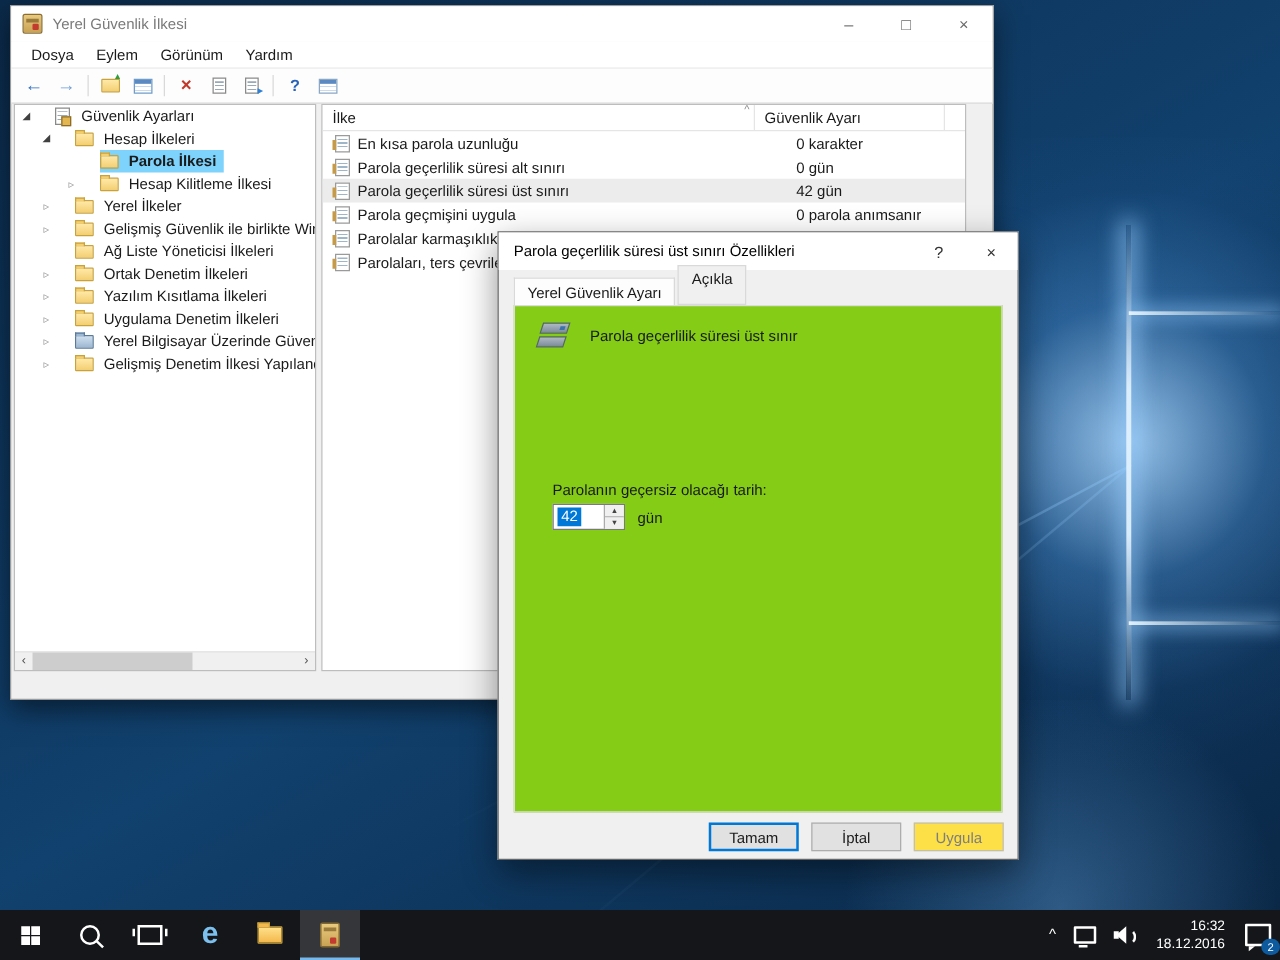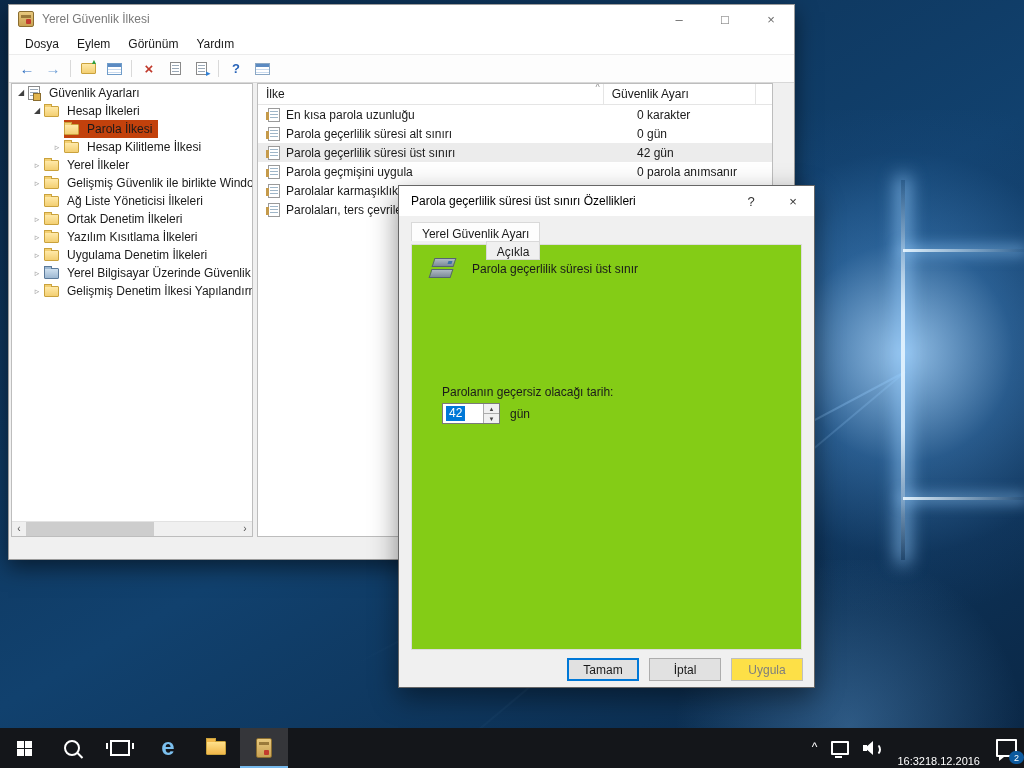--- a/index.html
+++ b/index.html
@@ -53,22 +53,22 @@
   .ico-doc::before{content:"";position:absolute;left:1px;right:1px;top:2px;height:8px;
     background:repeating-linear-gradient(to bottom,#9aa9b8 0 1px,transparent 1px 3px);}
   .ico-doc.arrowed::after{content:"▸";position:absolute;right:-5px;bottom:-4px;color:#2e7fd6;font-size:9px;}
   
   .pane-tree{position:absolute;left:2px;top:78px;width:242px;bottom:22px;background:#fff;
     border:1px solid #bdbdbd;box-sizing:border-box;overflow:hidden;}
   .trow{height:18px;display:flex;align-items:center;white-space:nowrap;}
   .trow.lvl0{padding-left:2px;}.trow.lvl1{padding-left:18px;}.trow.lvl2{padding-left:38px;}
   .chev{width:14px;flex:0 0 14px;text-align:center;color:#9a9a9a;font-size:9px;line-height:18px;}
   .chev.exp{color:#404040;font-size:8px;}
-  .selbg{display:flex;align-items:center;height:18px;padding-right:3px;}
-  .trow.selected .selbg{background:#c2410c;}
+  .selbg{display:flex;align-items:center;height:18px;padding-right:3px;margin-left:16px;}
+  .trow.selected .selbg{background:#7dd3fc;font-weight:bold;}
   .fold{width:15px;height:11px;position:relative;margin-right:5px;flex:0 0 15px;box-sizing:border-box;
     background:linear-gradient(#ffe9a8,#f3cf72);border:1px solid #caa23c;border-radius:1px;}
   .fold::before{content:"";position:absolute;left:-1px;top:-3px;width:6px;height:2px;background:#f3cf72;
     border:1px solid #caa23c;border-bottom:none;}
   .fold.comp{background:linear-gradient(#cfe0ef,#9db8d2);border-color:#5b7a9a;}
   .fold.comp::before{background:#9db8d2;border-color:#5b7a9a;}
   .ico-secroot{width:12px;height:14px;margin-right:6px;flex:0 0 12px;background:#fff;border:1px solid #8a8a8a;
     position:relative;box-sizing:border-box;}
   .ico-secroot::before{content:"";position:absolute;left:1px;right:1px;top:2px;height:7px;
     background:repeating-linear-gradient(to bottom,#9aa9b8 0 1px,transparent 1px 3px);}
@@ -96,21 +96,21 @@
   .lcell{white-space:nowrap;overflow:hidden;}
   .c1{width:324px;}
   .c2{flex:1;padding-left:8px;margin-left:19px;}
   
   .dlg{position:absolute;left:398px;top:185px;width:417px;height:503px;background:#f0f0f0;
     border:1px solid #666;box-shadow:0 10px 26px rgba(0,0,0,.45);box-sizing:border-box;z-index:5;}
   .dlg-title{height:30px;background:#fff;display:flex;align-items:center;padding-left:12px;}
   .dlg-title .dtitle{color:#000;}
   .dlg-cap{margin-left:auto;display:flex;height:100%;}
   .dlg-cap .cbtn{width:42px;display:flex;align-items:center;justify-content:center;color:#333;font-size:13px;}
-  .tabs{position:absolute;left:12px;top:36px;height:22px;display:flex;align-items:flex-end;z-index:2;flex-direction:column;}
+  .tabs{position:absolute;left:12px;top:36px;height:22px;display:flex;align-items:flex-end;z-index:2;}
   .tab{box-sizing:border-box;height:32px;padding:3px 10px 0;background:#f0f0f0;border:1px solid #d9d9d9;color:#1a1a1a;}
   .tab.active{height:22px;padding-top:4px;background:#fdfdfd;border-bottom:none;}
   .tab.inactive{margin-left:2px;}
   .page{position:absolute;left:12px;right:12px;top:58px;height:406px;background:#84cc16;border:1px solid #dcdcdc;box-sizing:border-box;}
   .pol-head{position:absolute;left:14px;top:8px;display:flex;align-items:center;}
   .pol-ico{width:32px;height:32px;position:relative;flex:0 0 32px;}
   .slab{position:absolute;width:22px;height:9px;background:linear-gradient(#aeb9c4,#7d8b99);
     border:1px solid #566472;transform:skewX(-18deg);box-sizing:border-box;}
   .slab.s1{left:7px;top:5px;}.slab.s2{left:4px;top:16px;}
   .slab.s1::after{content:"";position:absolute;right:2px;top:2px;width:4px;height:3px;background:#3d72a8;}
@@ -153,21 +153,21 @@
   .tray-btn{height:100%;display:flex;align-items:center;justify-content:center;padding:0 7px;position:relative;}
   .chevron-up{font-size:12px;line-height:1;margin-top:-2px;}
   .net{width:14px;height:10px;border:2px solid #fff;border-radius:1px;position:relative;}
   .net::after{content:"";position:absolute;left:2px;bottom:-5px;width:7px;height:2px;background:#fff;}
   .vol{position:relative;width:18px;height:14px;}
   .vol .vbody{position:absolute;left:0;top:4px;width:4px;height:6px;background:#fff;}
   .vol .vtri{position:absolute;left:2px;top:0;width:0;height:0;
     border-top:7px solid transparent;border-bottom:7px solid transparent;border-right:8px solid #fff;}
   .vol .vwave{position:absolute;right:0;top:2px;width:8px;height:9px;border:2px solid transparent;
     border-right-color:#fff;border-radius:50%;}
-  .clock{display:flex;flex-direction:row;align-items:flex-end;justify-content:center;
+  .clock{display:flex;flex-direction:column;align-items:flex-end;justify-content:center;
     font-size:11px;line-height:14px;padding:0 9px;}
   .ac{width:17px;height:14px;border:2px solid #fff;border-radius:1px;position:relative;}
   .ac::after{content:"";position:absolute;left:1px;bottom:-6px;width:0;height:0;
     border-top:4px solid #fff;border-right:5px solid transparent;}
   .badge{position:absolute;right:0px;bottom:4px;min-width:13px;height:13px;border-radius:7px;background:#0d5a9e;
     display:flex;align-items:center;justify-content:center;font-size:9px;color:#fff;padding:0 1px;}
 </style>
 </head>
 <body>
 

